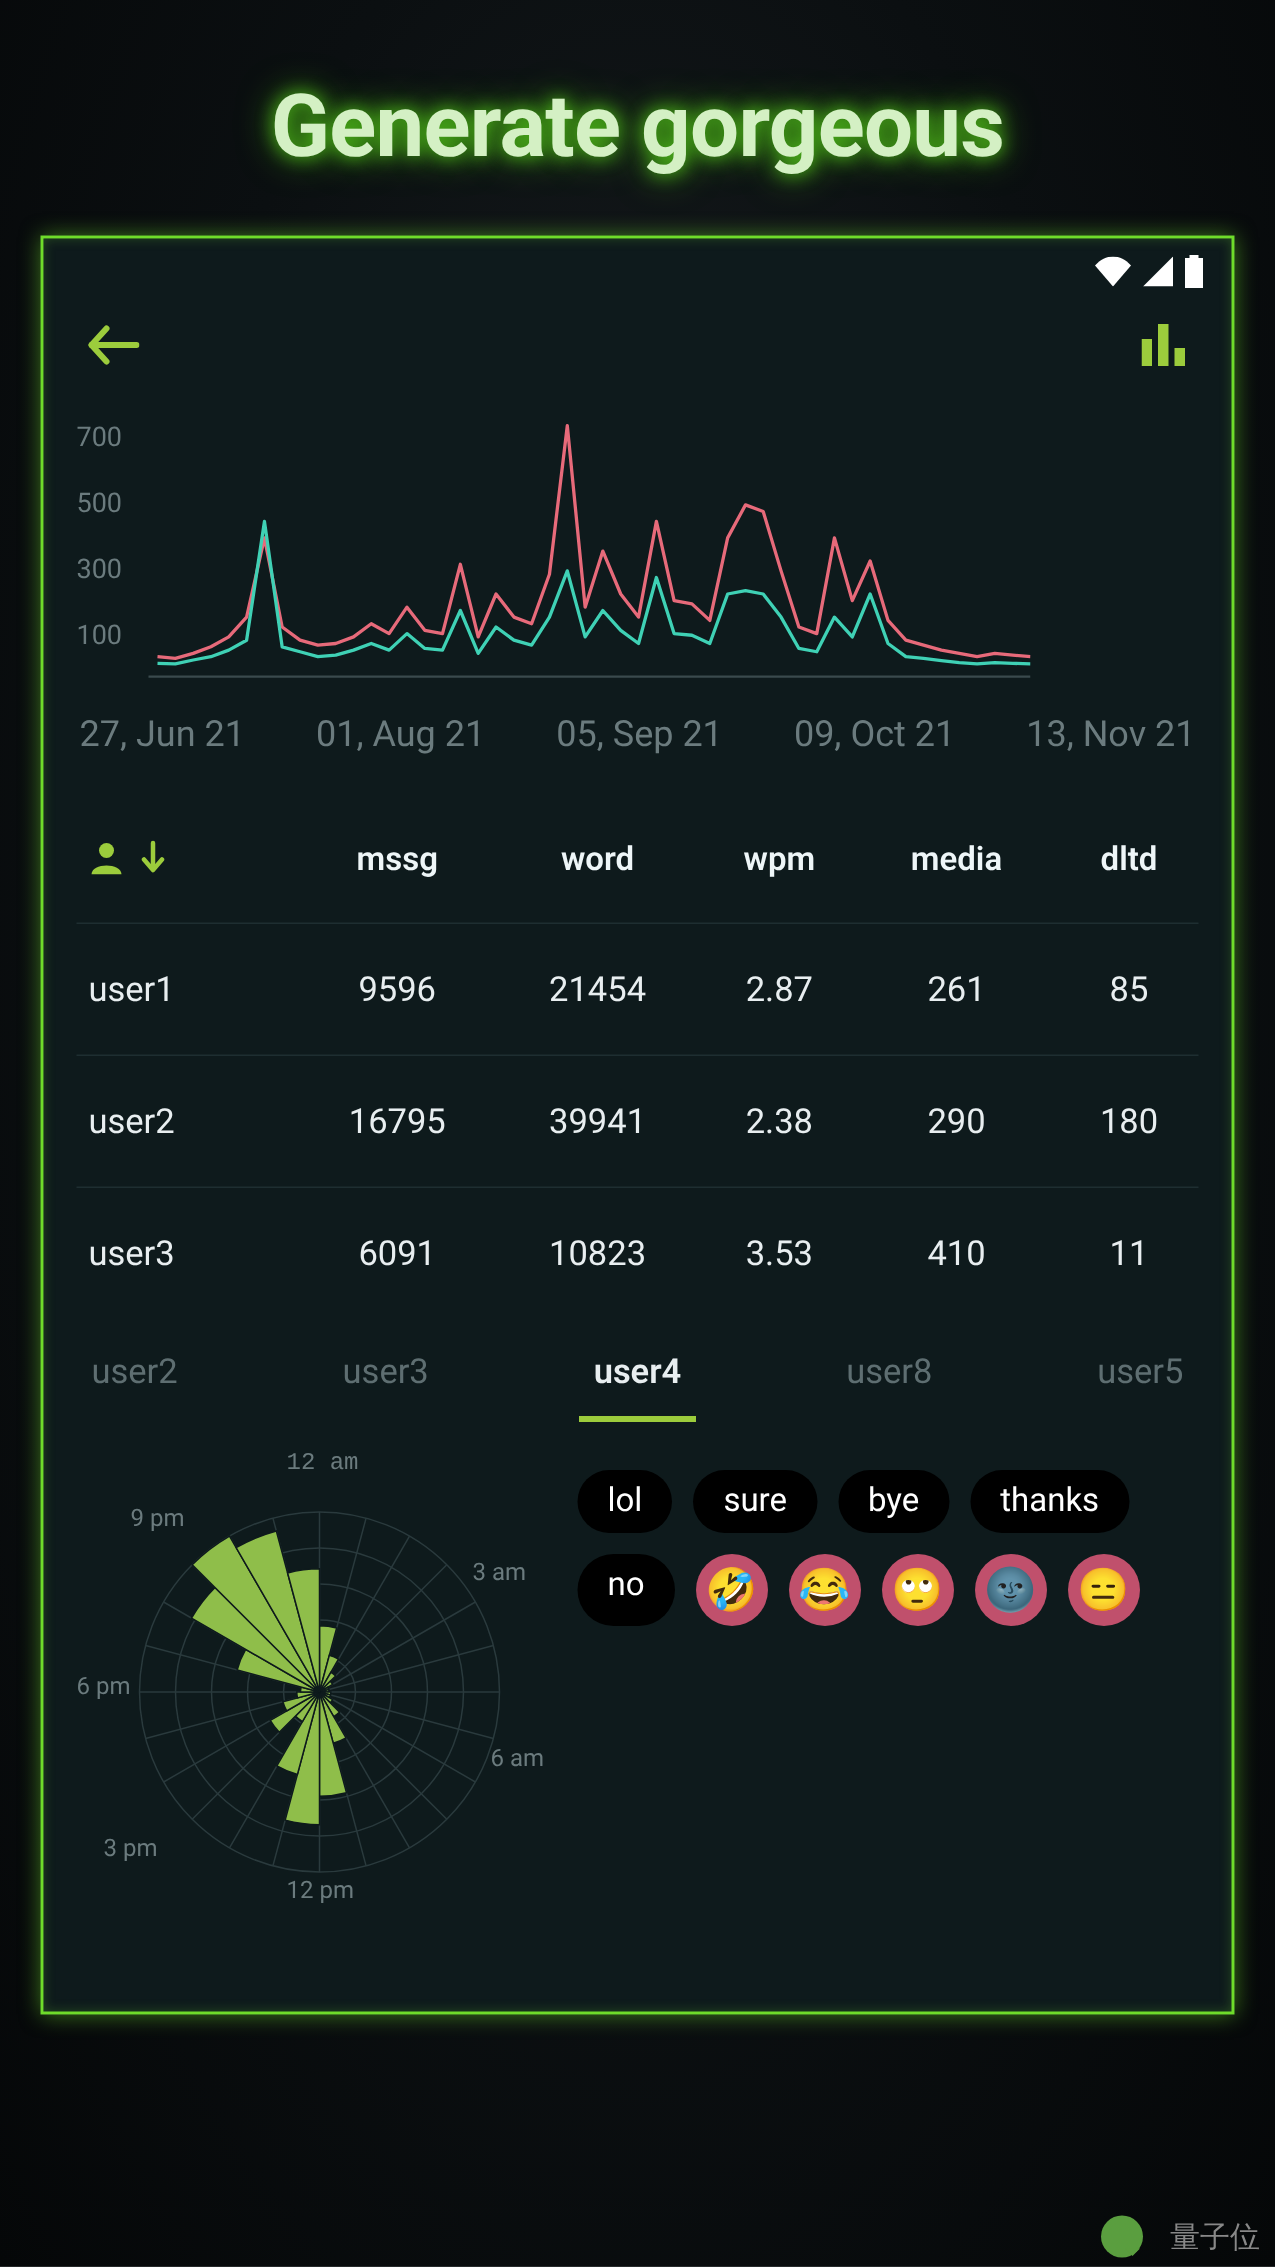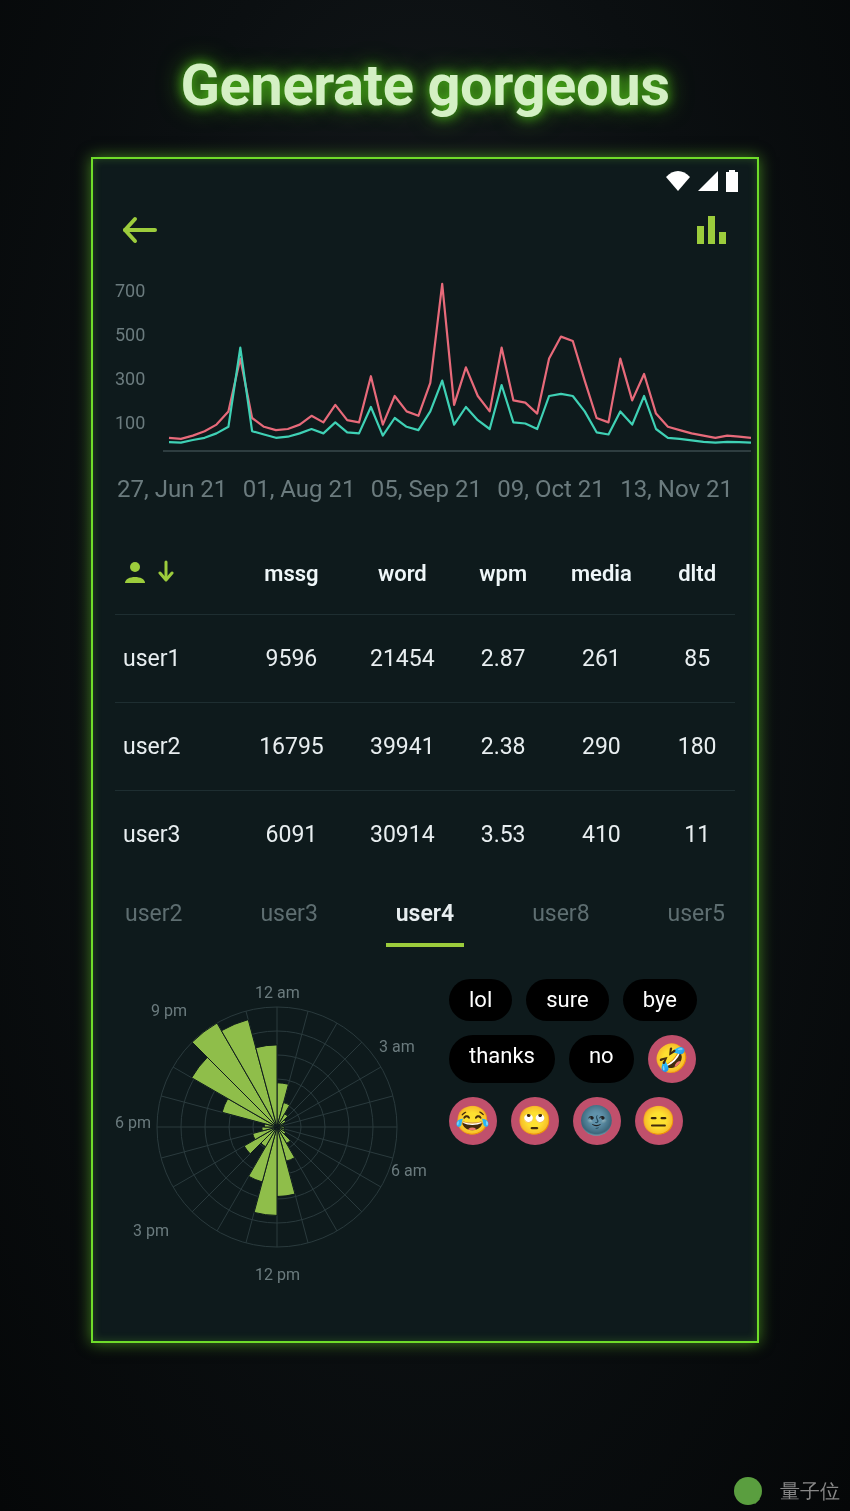--- a/index.html
+++ b/index.html
@@ -15,21 +15,21 @@
     font-size: 58px;
     font-weight: 700;
     line-height: 1.15;
     color: #d4f0c4;
     text-shadow: 0 0 12px #52c41a, 0 0 24px #3a8f12;
     margin: 52px auto 38px;
     letter-spacing: -0.5px;
   }
   .device {
     position: relative;
-    width: 668px;
+    width: 796px;
     height: 1186px;
     margin: 0 auto;
     background: #0e1a1c;
     border: 2px solid #6fdc2a;
     box-shadow: 0 0 14px rgba(111,220,42,0.55), inset 0 0 8px rgba(111,220,42,0.25);
     overflow: hidden;
   }
   
   .statusbar {
     height: 38px;
@@ -271,21 +271,21 @@
           <div>user2</div>
           <div>16795</div>
           <div>39941</div>
           <div>2.38</div>
           <div>290</div>
           <div>180</div>
         </div>
         <div class="tbl-row">
           <div>user3</div>
           <div>6091</div>
-          <div>30914</div>
+          <div>10823</div>
           <div>3.53</div>
           <div>410</div>
           <div>11</div>
         </div>
       </div>
   </div>
 
   <div class="user-tabs" id="user-tabs">
       <div class="user-tab">user2</div>
       <div class="user-tab">user3</div>
@@ -344,24 +344,24 @@
           <path d="M 162 162 L 135.2043746076677 188.79562539233234 A 37.89473684210526 37.89473684210526 0 0 1 129.18219522501076 180.94736842105266 Z" fill="#8fbe4a" stroke="#0e1a1c" stroke-width="1"></path>
           <path d="M 162 162 L 140.1214634833405 174.63157894736844 A 25.263157894736842 25.263157894736842 0 0 1 137.59766333585512 168.53858640259 Z" fill="#8fbe4a" stroke="#0e1a1c" stroke-width="1"></path>
           <path d="M 162 162 L 147.35859800151306 165.923151841554 A 15.157894736842106 15.157894736842106 0 0 1 146.8421052631579 162 Z" fill="#8fbe4a" stroke="#0e1a1c" stroke-width="1"></path>
           <path d="M 162 162 L 149.3684210526316 162 A 12.631578947368421 12.631578947368421 0 0 1 149.79883166792754 158.730706798705 Z" fill="#8fbe4a" stroke="#0e1a1c" stroke-width="1"></path>
           <path d="M 162 162 L 107.09474250567402 147.28818059417253 A 56.84210526315789 56.84210526315789 0 0 1 112.77329283751612 133.57894736842104 Z" fill="#8fbe4a" stroke="#0e1a1c" stroke-width="1"></path>
           <path d="M 162 162 L 76.67370758502794 112.73684210526315 A 98.52631578947368 98.52631578947368 0 0 1 92.33137397993593 92.33137397993596 Z" fill="#8fbe4a" stroke="#0e1a1c" stroke-width="1"></path>
           <path d="M 162 162 L 77.14718625761428 77.14718625761431 A 120 120 0 0 1 101.99999999999994 58.07695154586739 Z" fill="#8fbe4a" stroke="#0e1a1c" stroke-width="1"></path>
           <path d="M 162 162 L 106.4210526315789 65.73443932669821 A 111.15789473684211 111.15789473684211 0 0 1 133.23021982860402 54.62971867776251 Z" fill="#8fbe4a" stroke="#0e1a1c" stroke-width="1"></path>
           <path d="M 162 162 L 140.7495941915825 82.69240584152912 A 82.10526315789474 82.10526315789474 0 0 1 161.99999999999997 79.89473684210526 Z" fill="#8fbe4a" stroke="#0e1a1c" stroke-width="1"></path>
         </svg>
-      <div class="radial-label" style="left:140px; top:18px;">12 am</div>
+      <div class="radial-label" style="left:140px; top:0;font-family:Liberation Mono, monospace;">12 am</div>
       <div class="radial-label" style="left:264px; top:72px;">3 am</div>
       <div class="radial-label" style="left:276px; top:196px;">6 am</div>
-      <div class="radial-label" style="left:140px; top:300px;">12 pm</div>
+      <div class="radial-label" style="left:140px; top:284px;">12 pm</div>
       <div class="radial-label" style="left:18px;  top:256px;">3 pm</div>
       <div class="radial-label" style="left:0px;   top:148px;">6 pm</div>
       <div class="radial-label" style="left:36px;  top:36px;">9 pm</div>
     </div>
     <div class="chips-wrap" id="chips-wrap">
         <div class="chip">lol</div>
         <div class="chip">sure</div>
         <div class="chip">bye</div>
         <div class="chip">thanks</div>
         <div class="chip">no</div>

